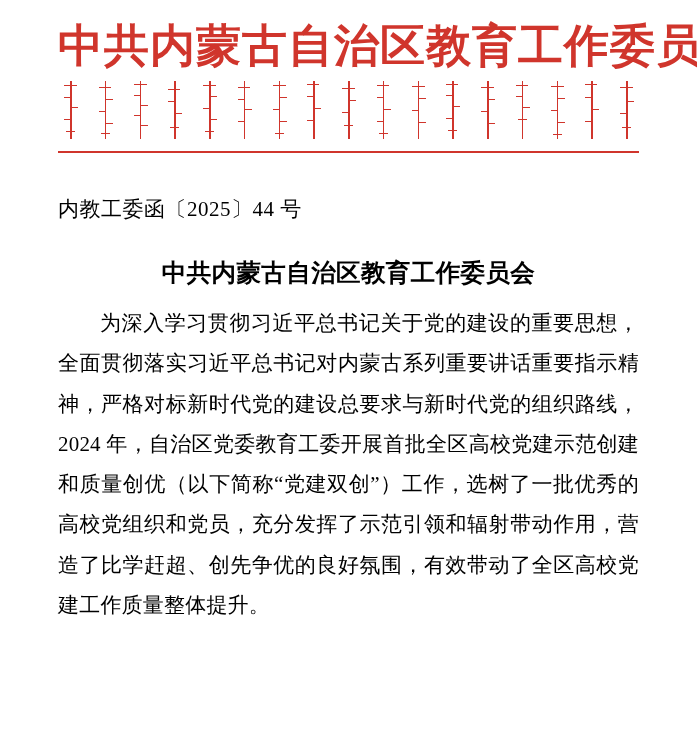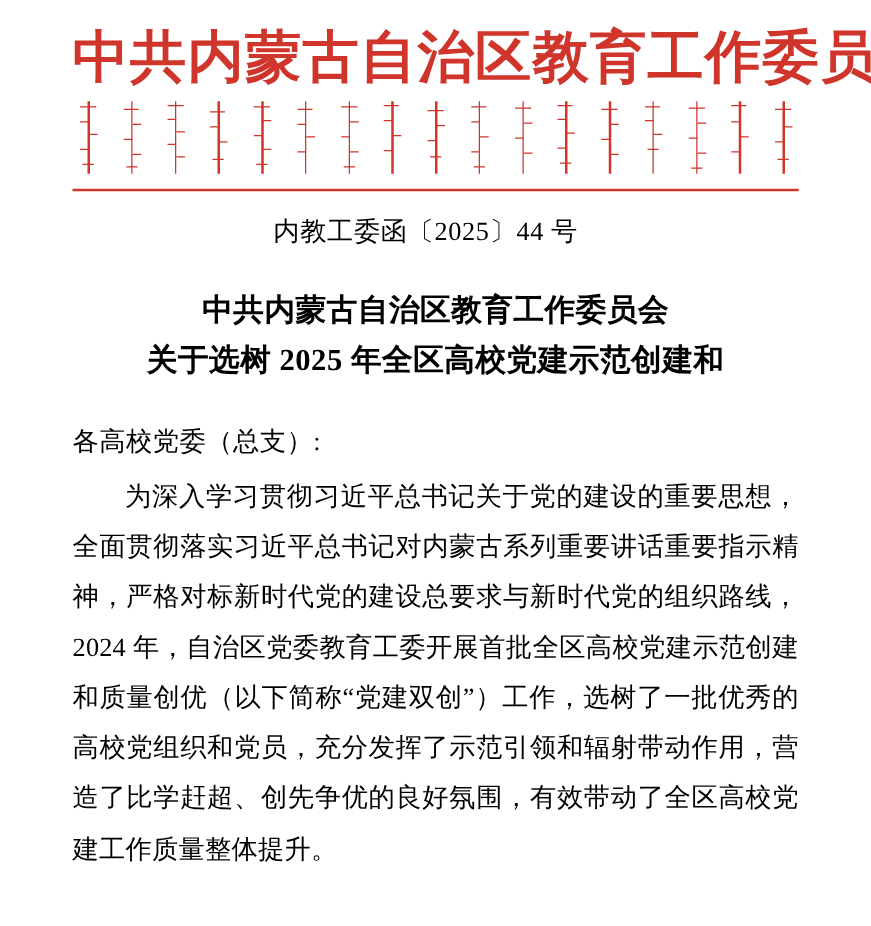--- a/index.html
+++ b/index.html
@@ -67,22 +67,22 @@
     display: block;
   }
   .hr-thick {
     margin-top: 8px;
     height: 2.6px;
     background: #d0352c;
   }
 
   
   .doc-number {
-    margin-top: 18px;
-    text-align: center;
+    margin-top: 42px;
+    text-align: left;
     padding-right: 16px;
     font-size: 21px;
     letter-spacing: 0.5px;
   }
 
   
   .doc-title {
     margin-top: 30px;
     text-align: center;
     font-weight: bold;
@@ -250,19 +250,17 @@
       </div>
     </div>
 
     <div class="hr-thick"></div>
   </div>
 
   <div class="doc-number">内教工委函〔2025〕44 号</div>
 
   <div class="doc-title">
     <div>中共内蒙古自治区教育工作委员会</div>
-    <div>关于选树 2025 年全区高校党建示范创建和</div>
   </div>
 
-  <div class="salutation">各高校党委（总支）:</div>
   <div class="body-par">为深入学习贯彻习近平总书记关于党的建设的重要思想，全面贯彻落实习近平总书记对内蒙古系列重要讲话重要指示精神，严格对标新时代党的建设总要求与新时代党的组织路线，2024 年，自治区党委教育工委开展首批全区高校党建示范创建和质量创优（以下简称“党建双创”）工作，选树了一批优秀的高校党组织和党员，充分发挥了示范引领和辐射带动作用，营造了比学赶超、创先争优的良好氛围，有效带动了全区高校党建工作质量整体提升。</div>
 
 </div>
 
 </body></html>

